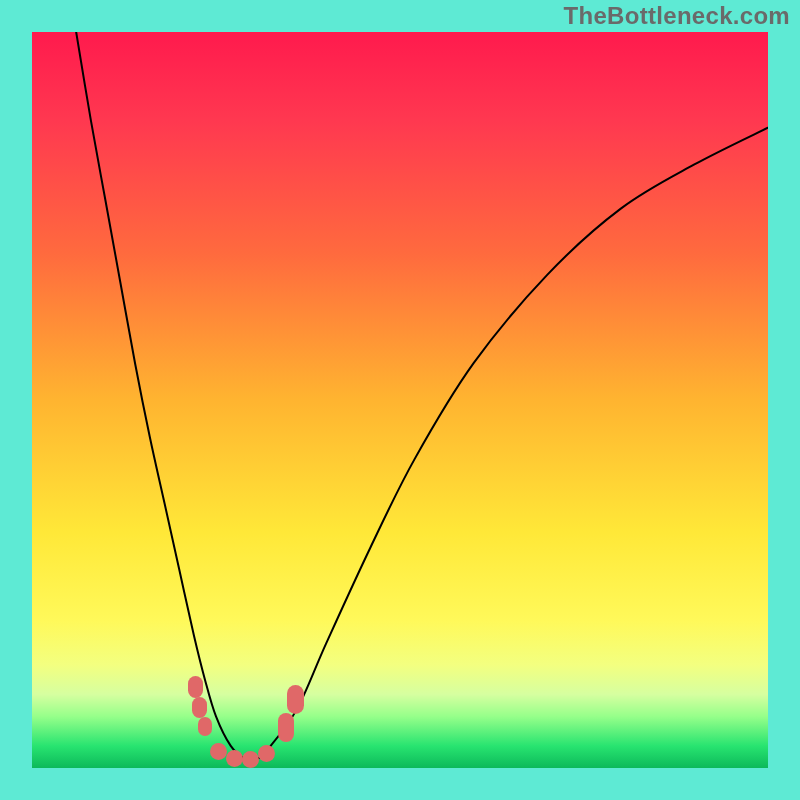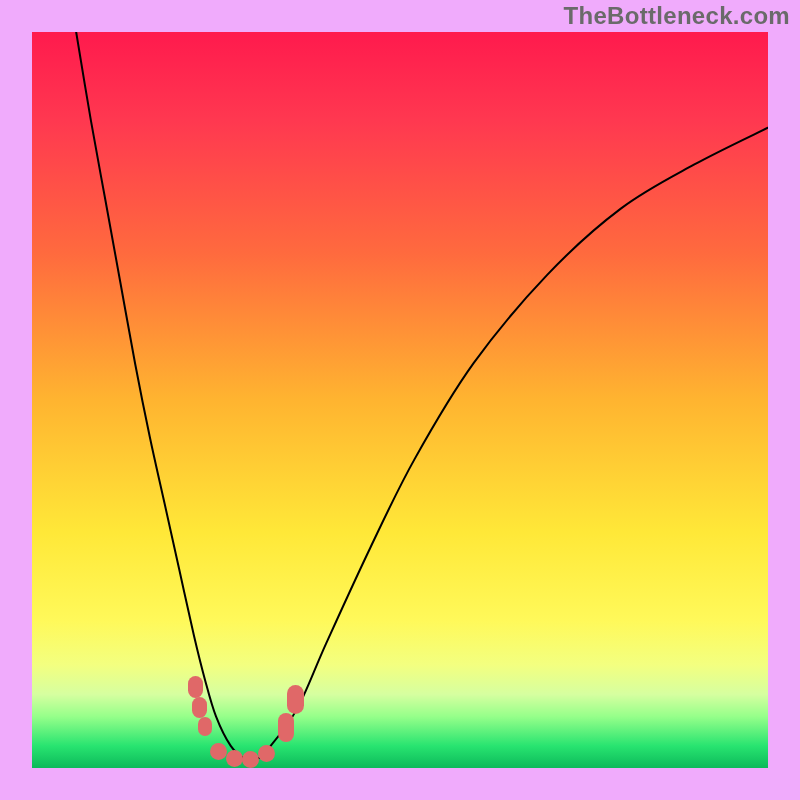--- a/index.html
+++ b/index.html
@@ -9,21 +9,21 @@
     height: 800px;
     background: #000;
     overflow: hidden;
   }
   .frame {
     position: absolute;
     left: 0;
     top: 0;
     width: 800px;
     height: 800px;
-    background: #f0abfc;
+    background: #5eead4;
   }
   .plot {
     position: absolute;
     left: 32px;
     top: 32px;
     width: 736px;
     height: 736px;
     overflow: hidden;
   }
   .gradient {

